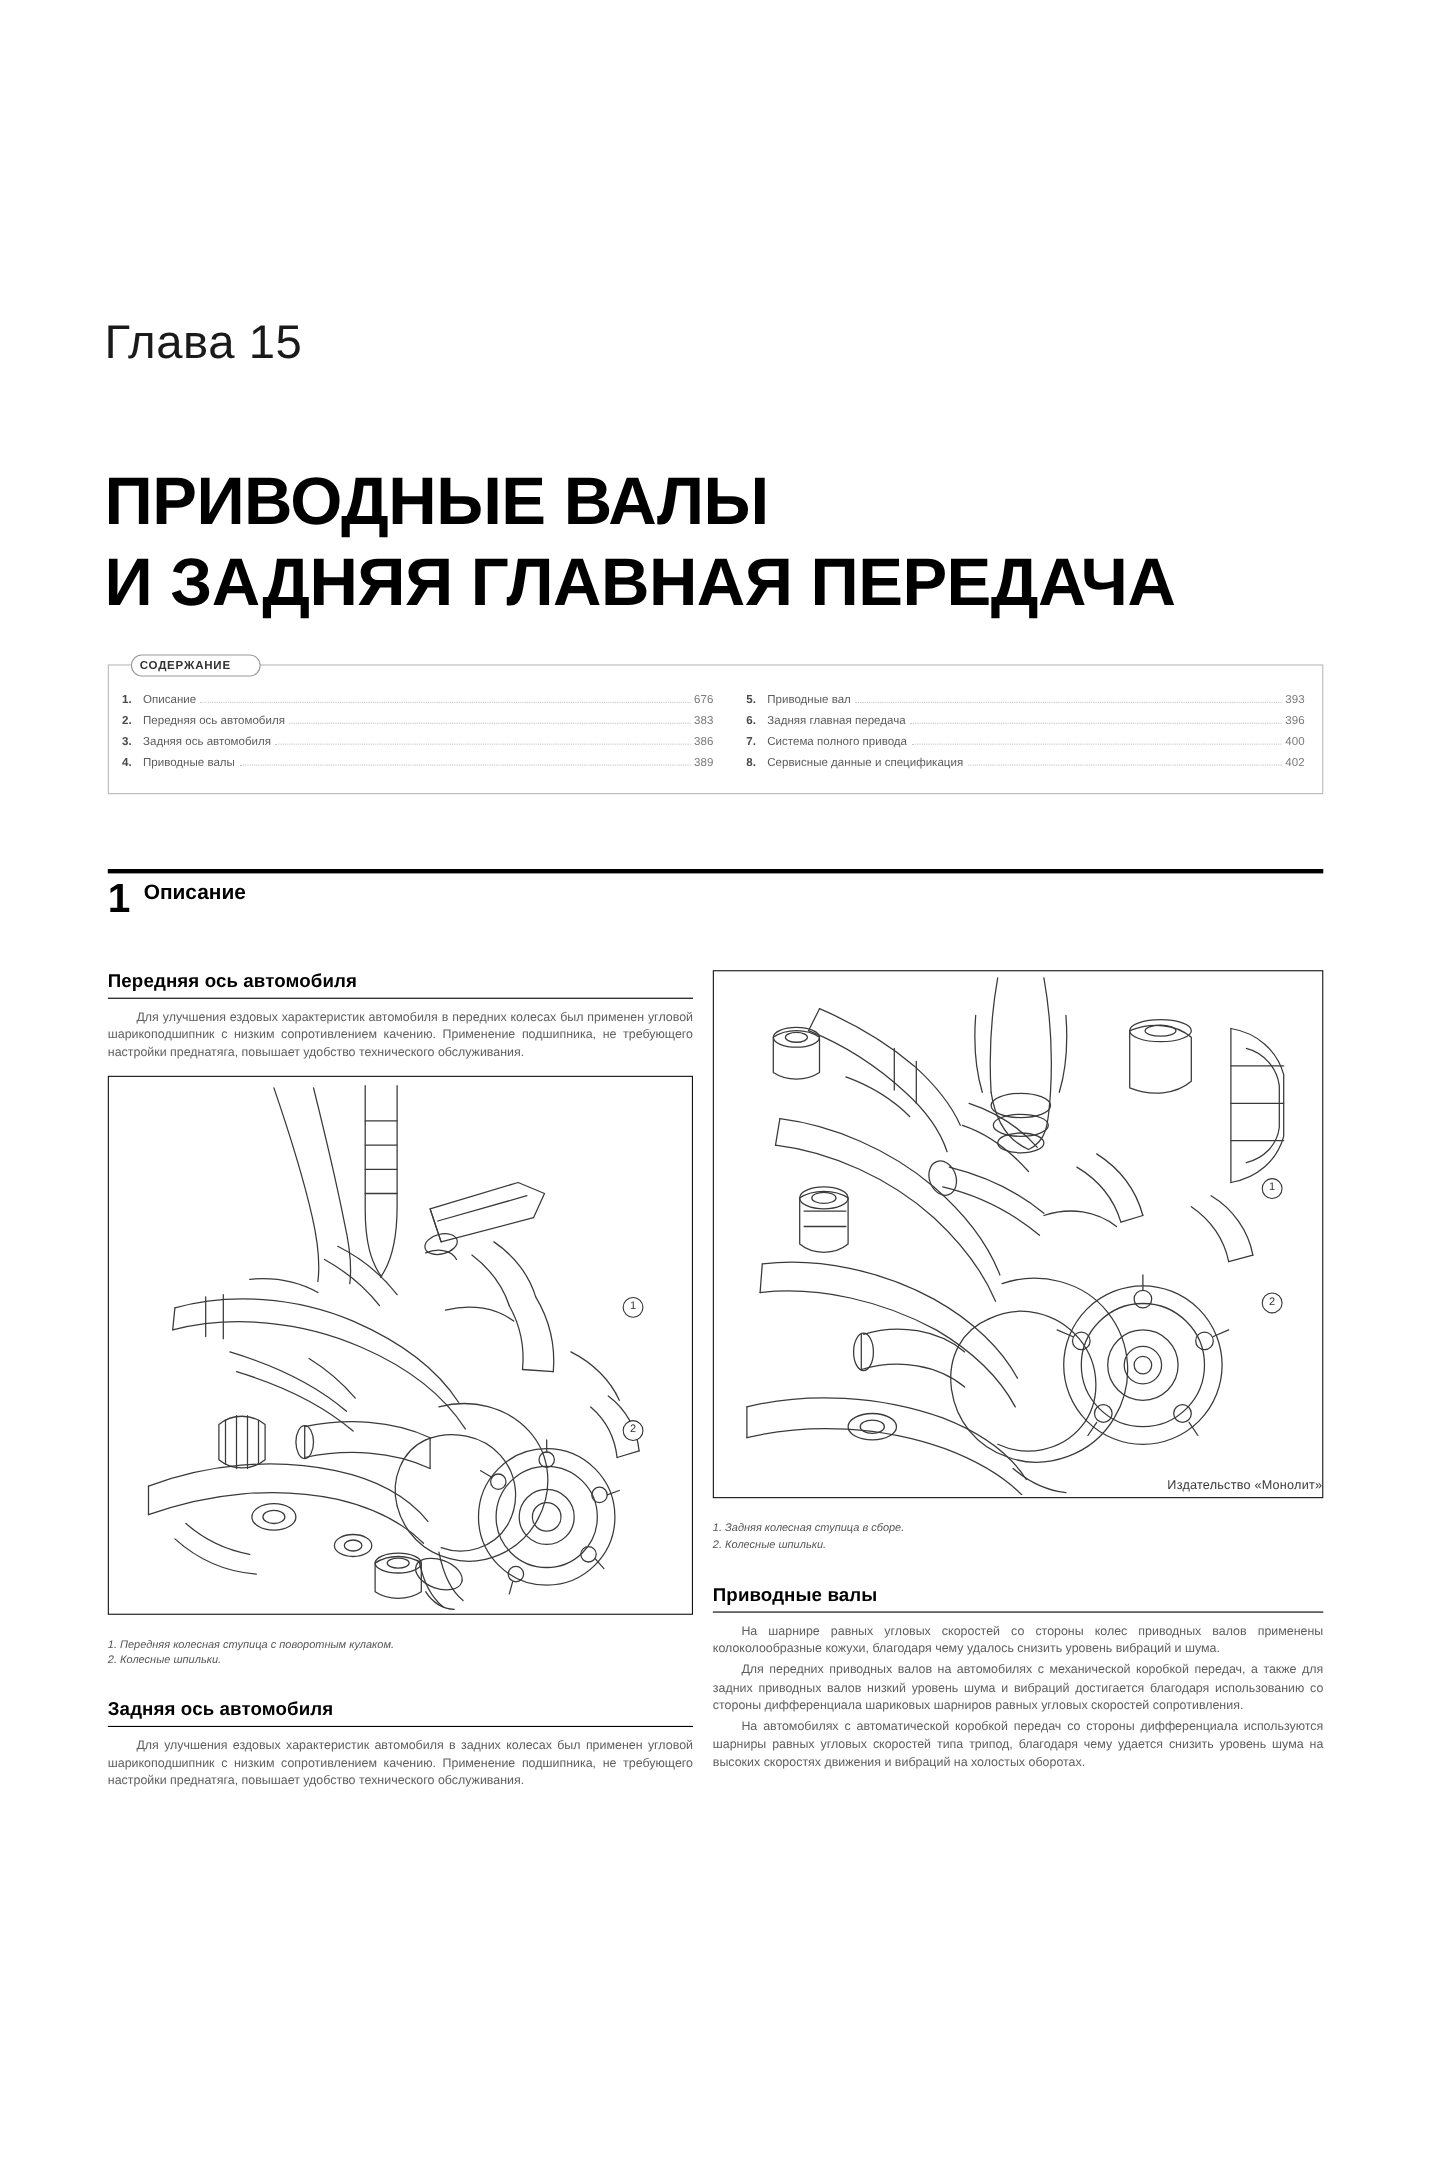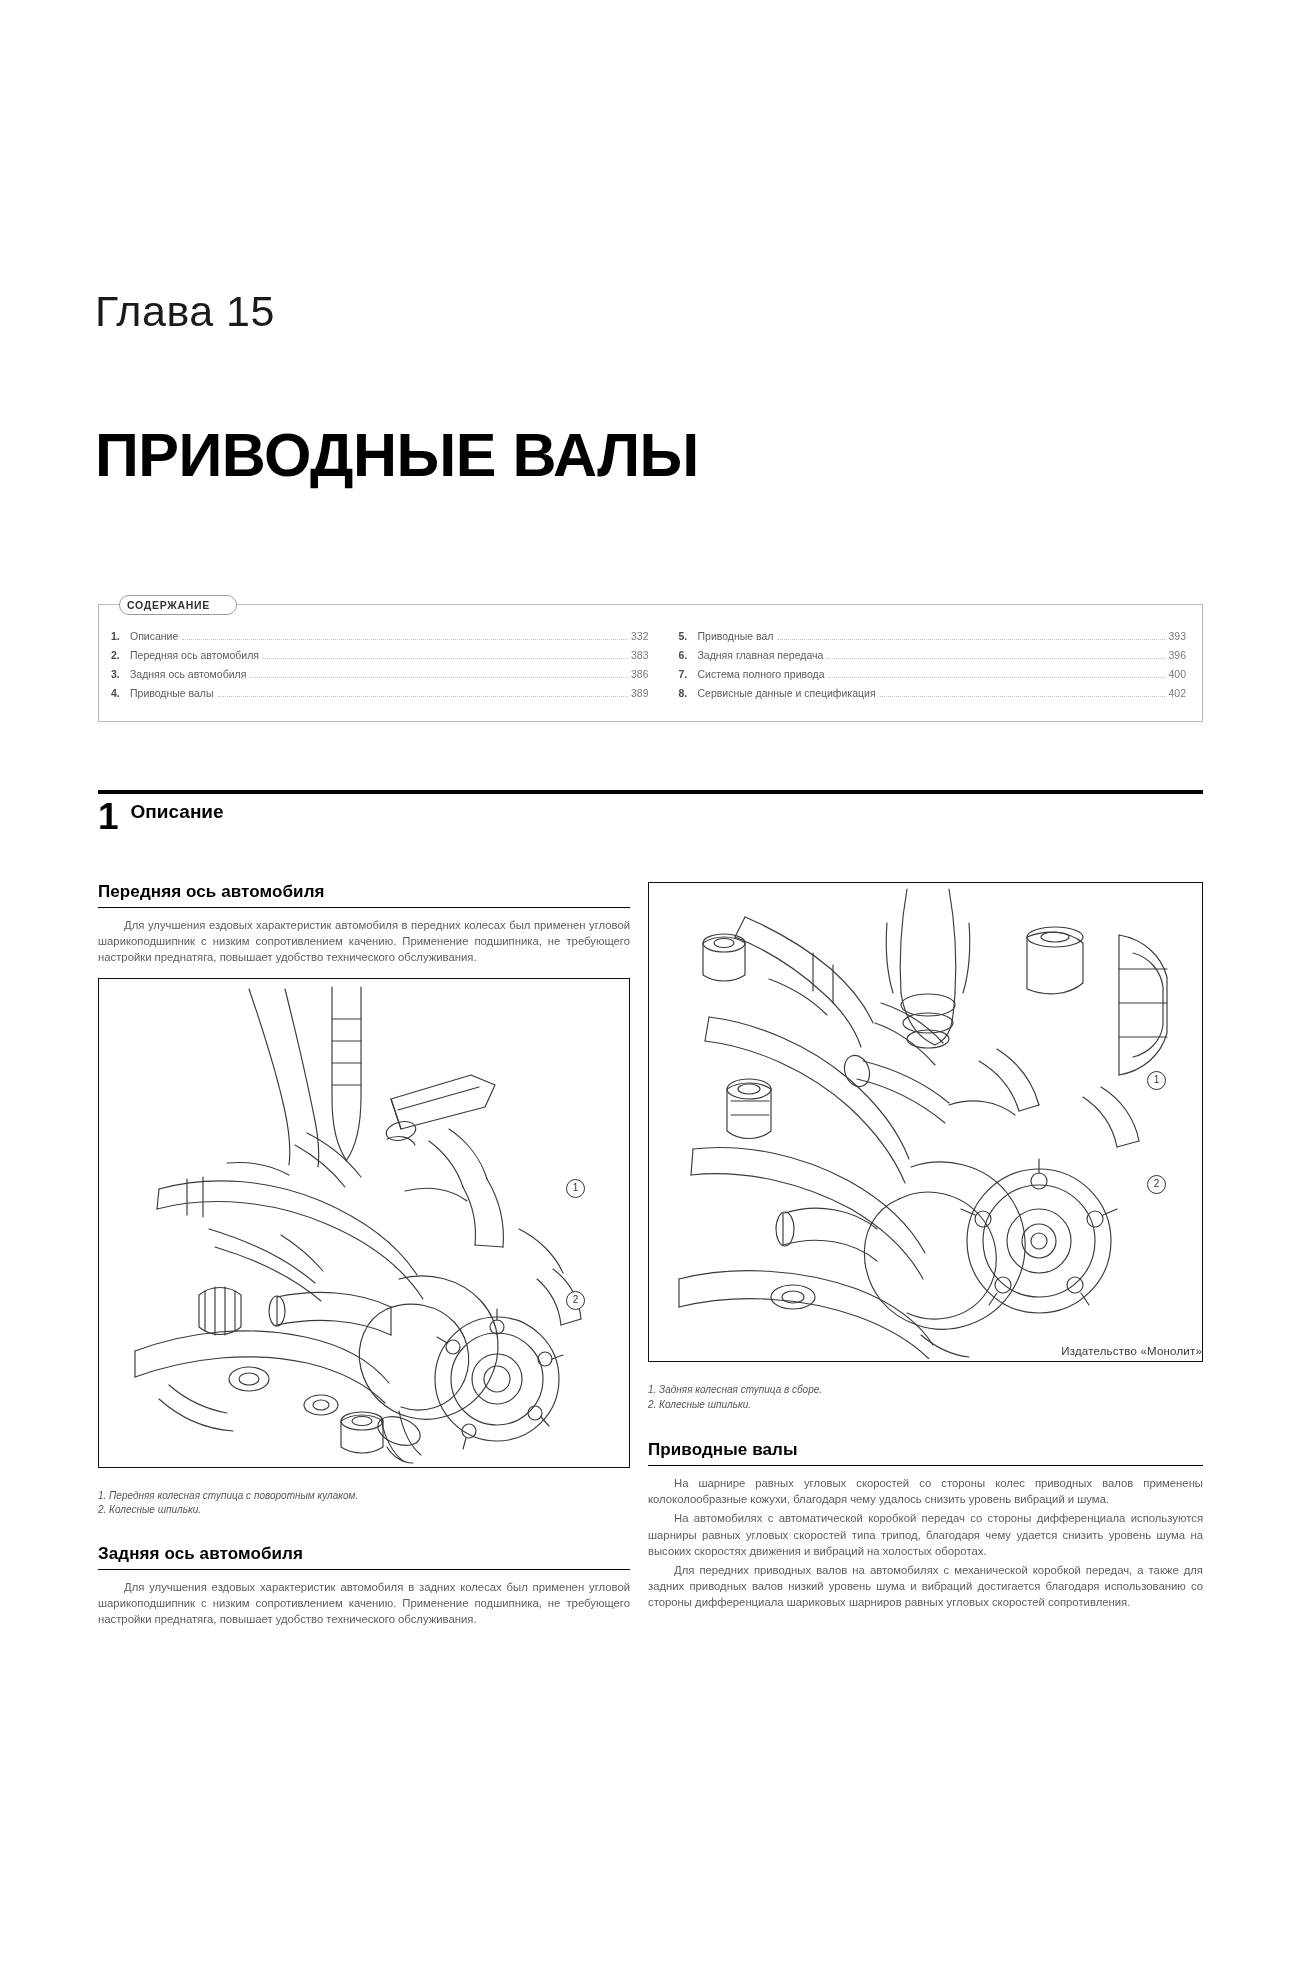--- a/index.html
+++ b/index.html
@@ -200,33 +200,34 @@
 </style>
 </head>
 <body>
 
 <div class="page">
 
   <div class="chapter-label">Глава 15</div>
 
   <div class="title-block">
     <div class="title-line">ПРИВОДНЫЕ ВАЛЫ</div>
+    <div class="title-line">И ЗАДНЯЯ ГЛАВНАЯ ПЕРЕДАЧА</div>
   </div>
 
   <div class="toc-box">
     <div class="toc-tab">
       <span class="toc-tab-label">СОДЕРЖАНИЕ</span>
     </div>
     <div class="toc-cols">
       <div class="toc-col">
         <div class="toc-row">
           <span class="toc-num">1.</span>
           <span class="toc-txt">Описание</span>
           <span class="toc-dots"></span>
-          <span class="toc-page">332</span>
+          <span class="toc-page">676</span>
         </div>
         <div class="toc-row">
           <span class="toc-num">2.</span>
           <span class="toc-txt">Передняя ось автомобиля</span>
           <span class="toc-dots"></span>
           <span class="toc-page">383</span>
         </div>
         <div class="toc-row">
           <span class="toc-num">3.</span>
           <span class="toc-txt">Задняя ось автомобиля</span>
@@ -472,19 +473,19 @@
       <span class="callout" style="right:36px; top:292px;">2</span>
     </div>
 
     <div class="fig-caption">
       <div>1. Задняя колесная ступица в сборе.</div>
       <div>2. Колесные шпильки.</div>
     </div>
 
     <div class="sub-head" style="margin-top:28px;">Приводные валы</div>
     <p class="para">На шарнире равных угловых скоростей со стороны колес приводных валов применены колоколообразные кожухи, благодаря чему удалось снизить уровень вибраций и шума.</p>
+    <p class="para">Для передних приводных валов на автомобилях с механической коробкой передач, а также для задних приводных валов низкий уровень шума и вибраций достигается благодаря использованию со стороны дифференциала шариковых шарниров равных угловых скоростей сопротивления.</p>
     <p class="para">На автомобилях с автоматической коробкой передач со стороны дифференциала используются шарниры равных угловых скоростей типа трипод, благодаря чему удается снизить уровень шума на высоких скоростях движения и вибраций на холостых оборотах.</p>
-    <p class="para">Для передних приводных валов на автомобилях с механической коробкой передач, а также для задних приводных валов низкий уровень шума и вибраций достигается благодаря использованию со стороны дифференциала шариковых шарниров равных угловых скоростей сопротивления.</p>
   </div>
 
   <div class="footer">Издательство «Монолит»</div>
 
 </div>
 
 </body></html>

